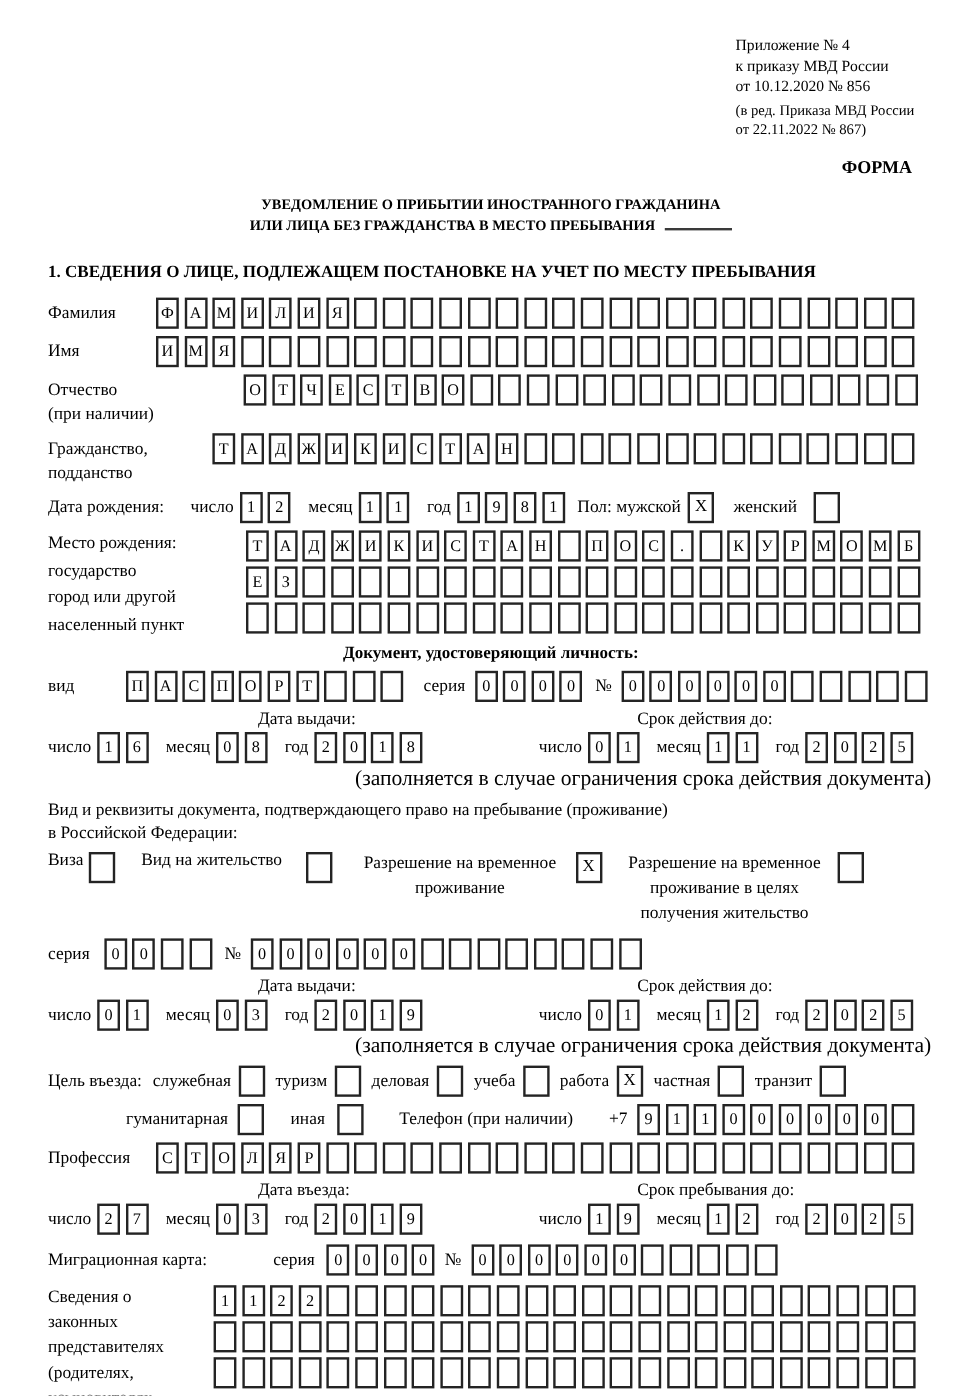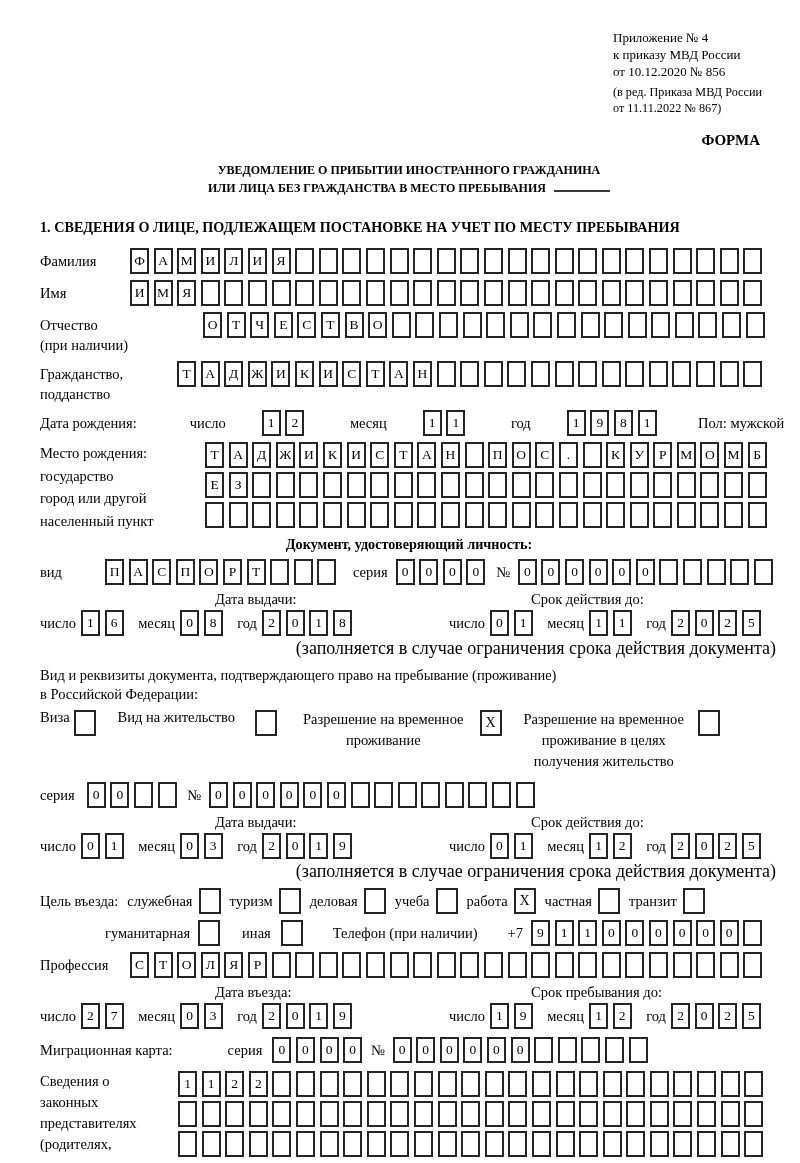--- a/index.html
+++ b/index.html
@@ -68,21 +68,21 @@
 <body>
 
 <div class="page">
 
   <div class="hdr">
     <div>Приложение № 4</div>
     <div>к приказу МВД России</div>
     <div>от 10.12.2020 № 856</div>
     <div class="ed">
       <div>(в ред. Приказа МВД России</div>
-      <div>от 11.11.2022 № 867)</div>
+      <div>от 22.11.2022 № 867)</div>
     </div>
   </div>
   <div class="forma">ФОРМА</div>
 
   <div class="title">
     <div>УВЕДОМЛЕНИЕ О ПРИБЫТИИ ИНОСТРАННОГО ГРАЖДАНИНА</div>
     <div><span>ИЛИ ЛИЦА БЕЗ ГРАЖДАНСТВА В МЕСТО ПРЕБЫВАНИЯ</span><span class="uline"></span></div>
   </div>
 
   <div class="sect">1. СВЕДЕНИЯ О ЛИЦЕ, ПОДЛЕЖАЩЕМ ПОСТАНОВКЕ НА УЧЕТ ПО МЕСТУ ПРЕБЫВАНИЯ</div>
@@ -213,21 +213,21 @@
         <span class="cb"></span>
         <span class="cb"></span>
         <span class="cb"></span>
         <span class="cb"></span>
         <span class="cb"></span>
         <span class="cb"></span>
         <span class="cb"></span>
       </span>
   </div>
 
-  <div class="frow" style="margin-top:4px;gap:31px;">
+  <div class="frow" style="margin-top:4px;">
     <span class="lbl" style="margin-right:22px;">Дата рождения:</span>
     <span class="dlbl">число</span>
     <span class="boxes">
         <span class="cb">1</span>
         <span class="cb">2</span>
       </span>
     <span class="dlbl-m">месяц</span>
     <span class="boxes">
         <span class="cb">1</span>
         <span class="cb">1</span>

